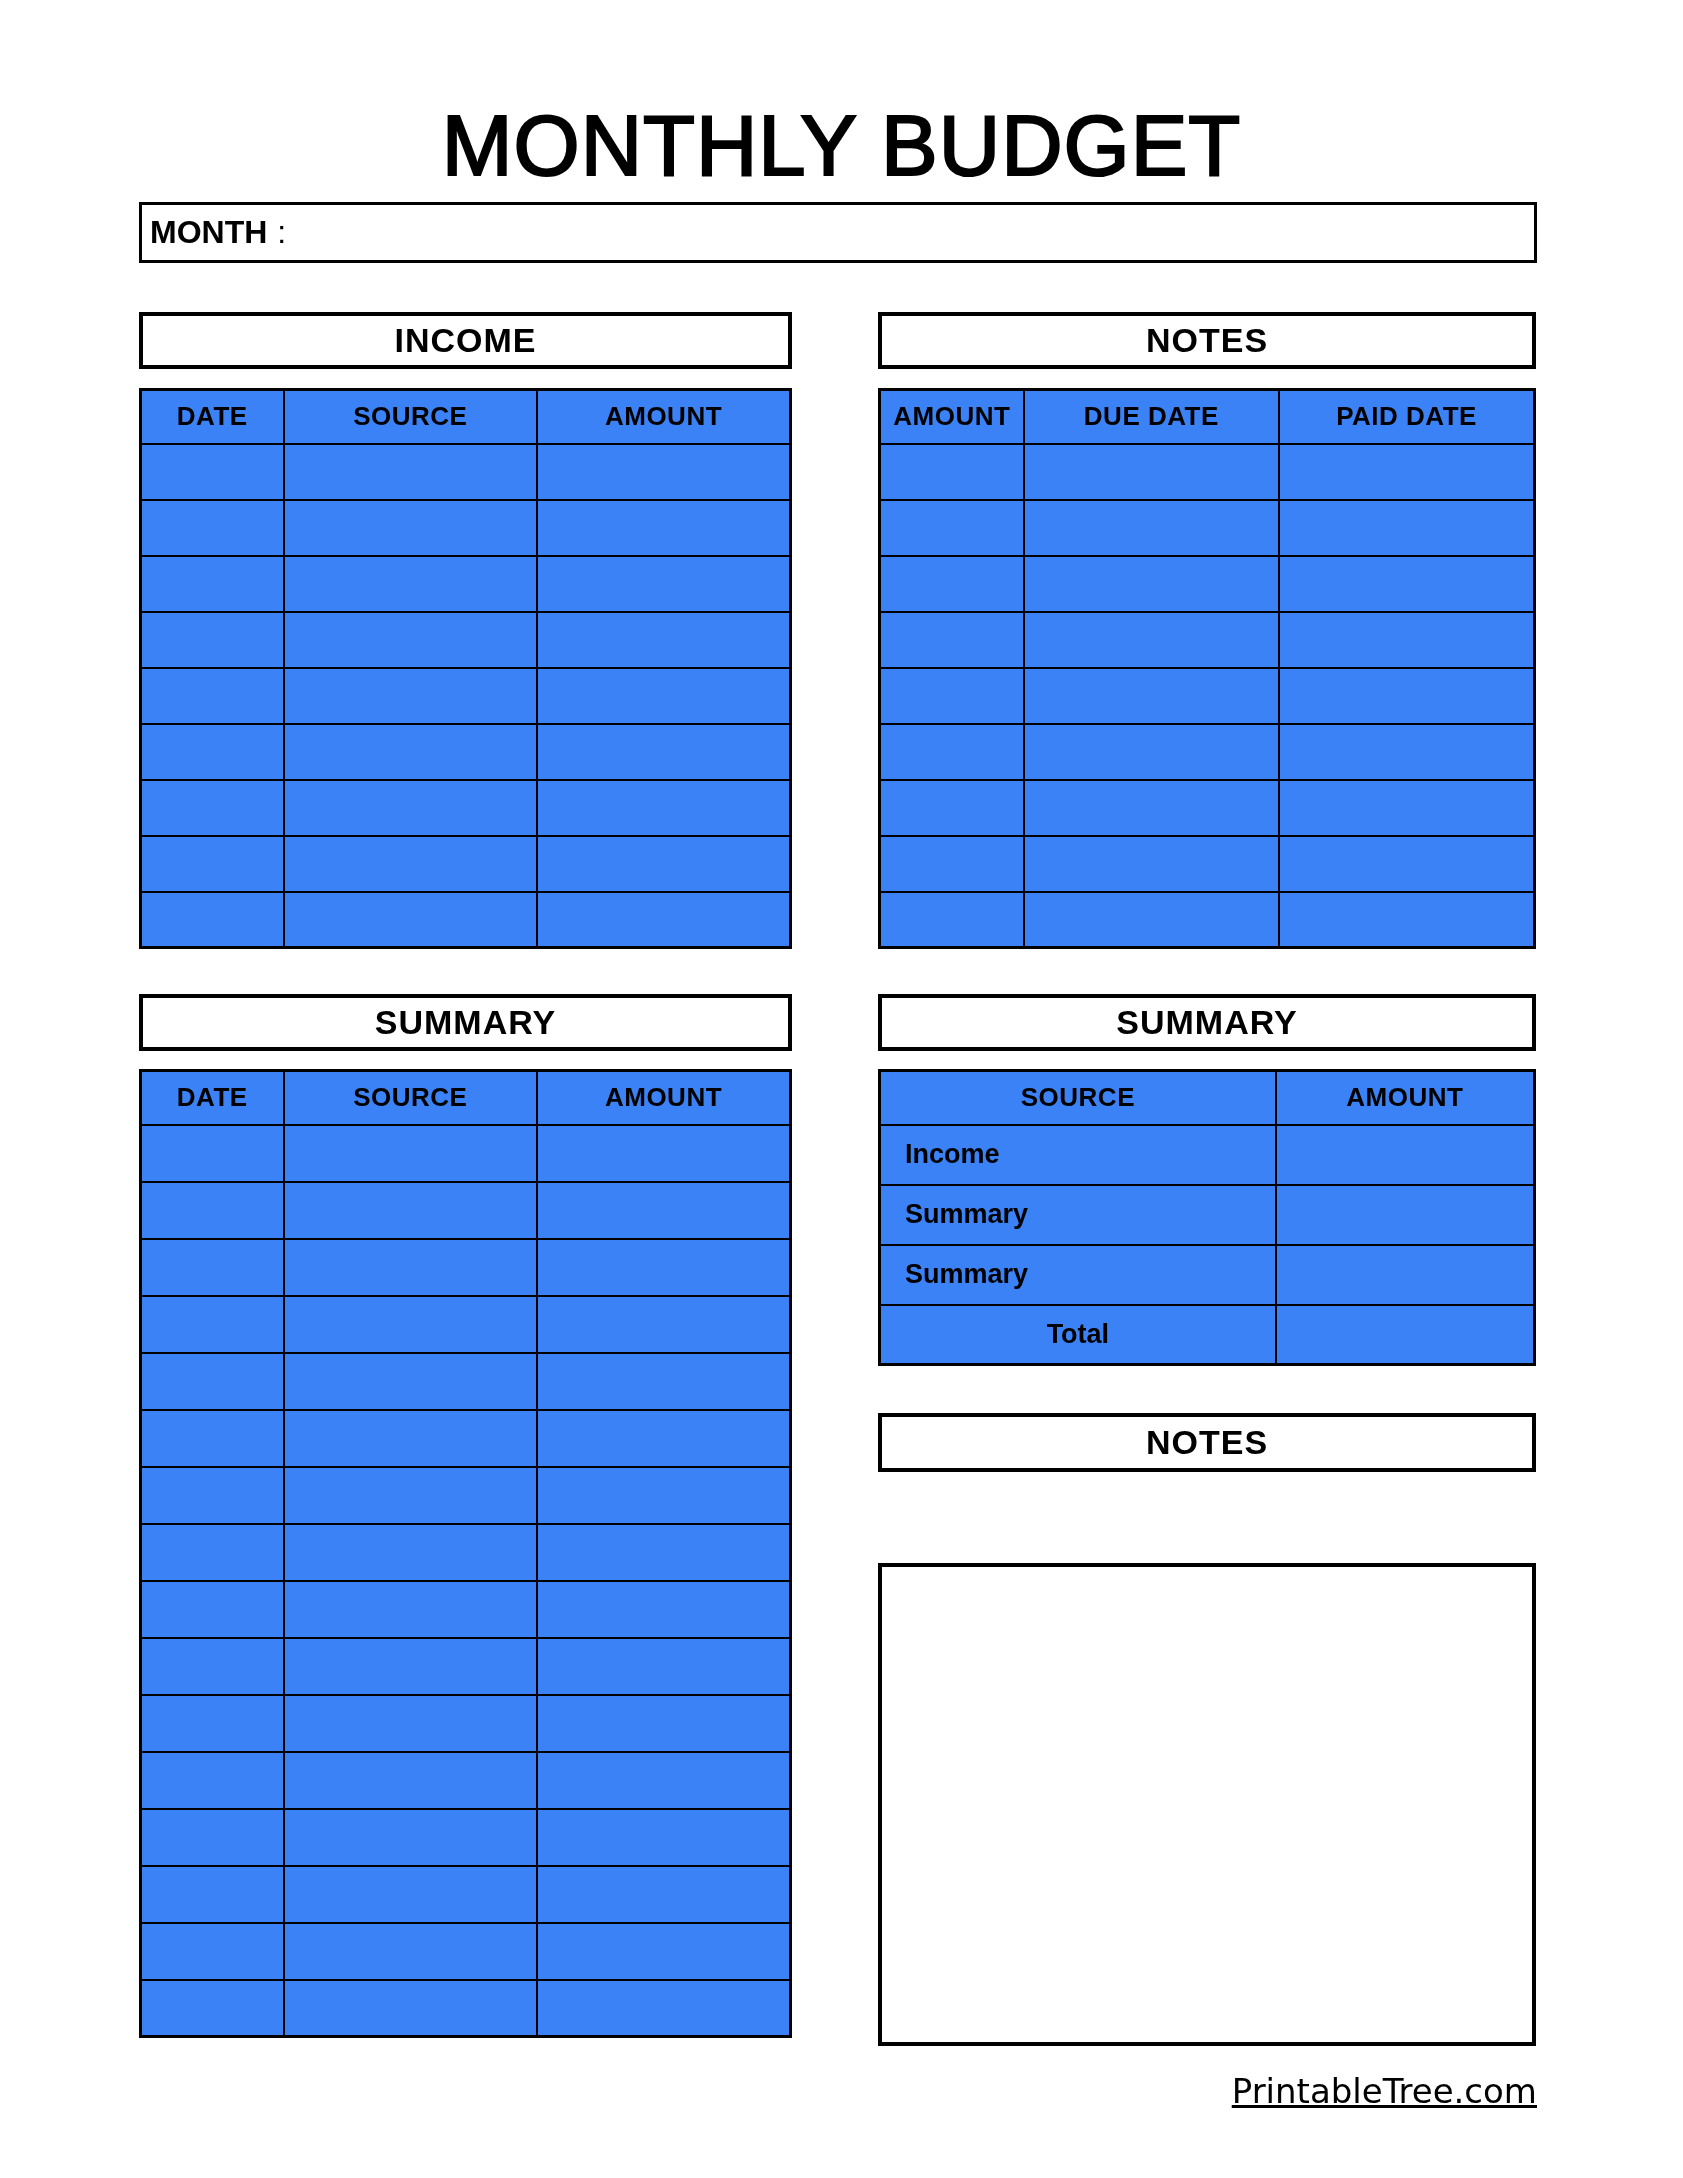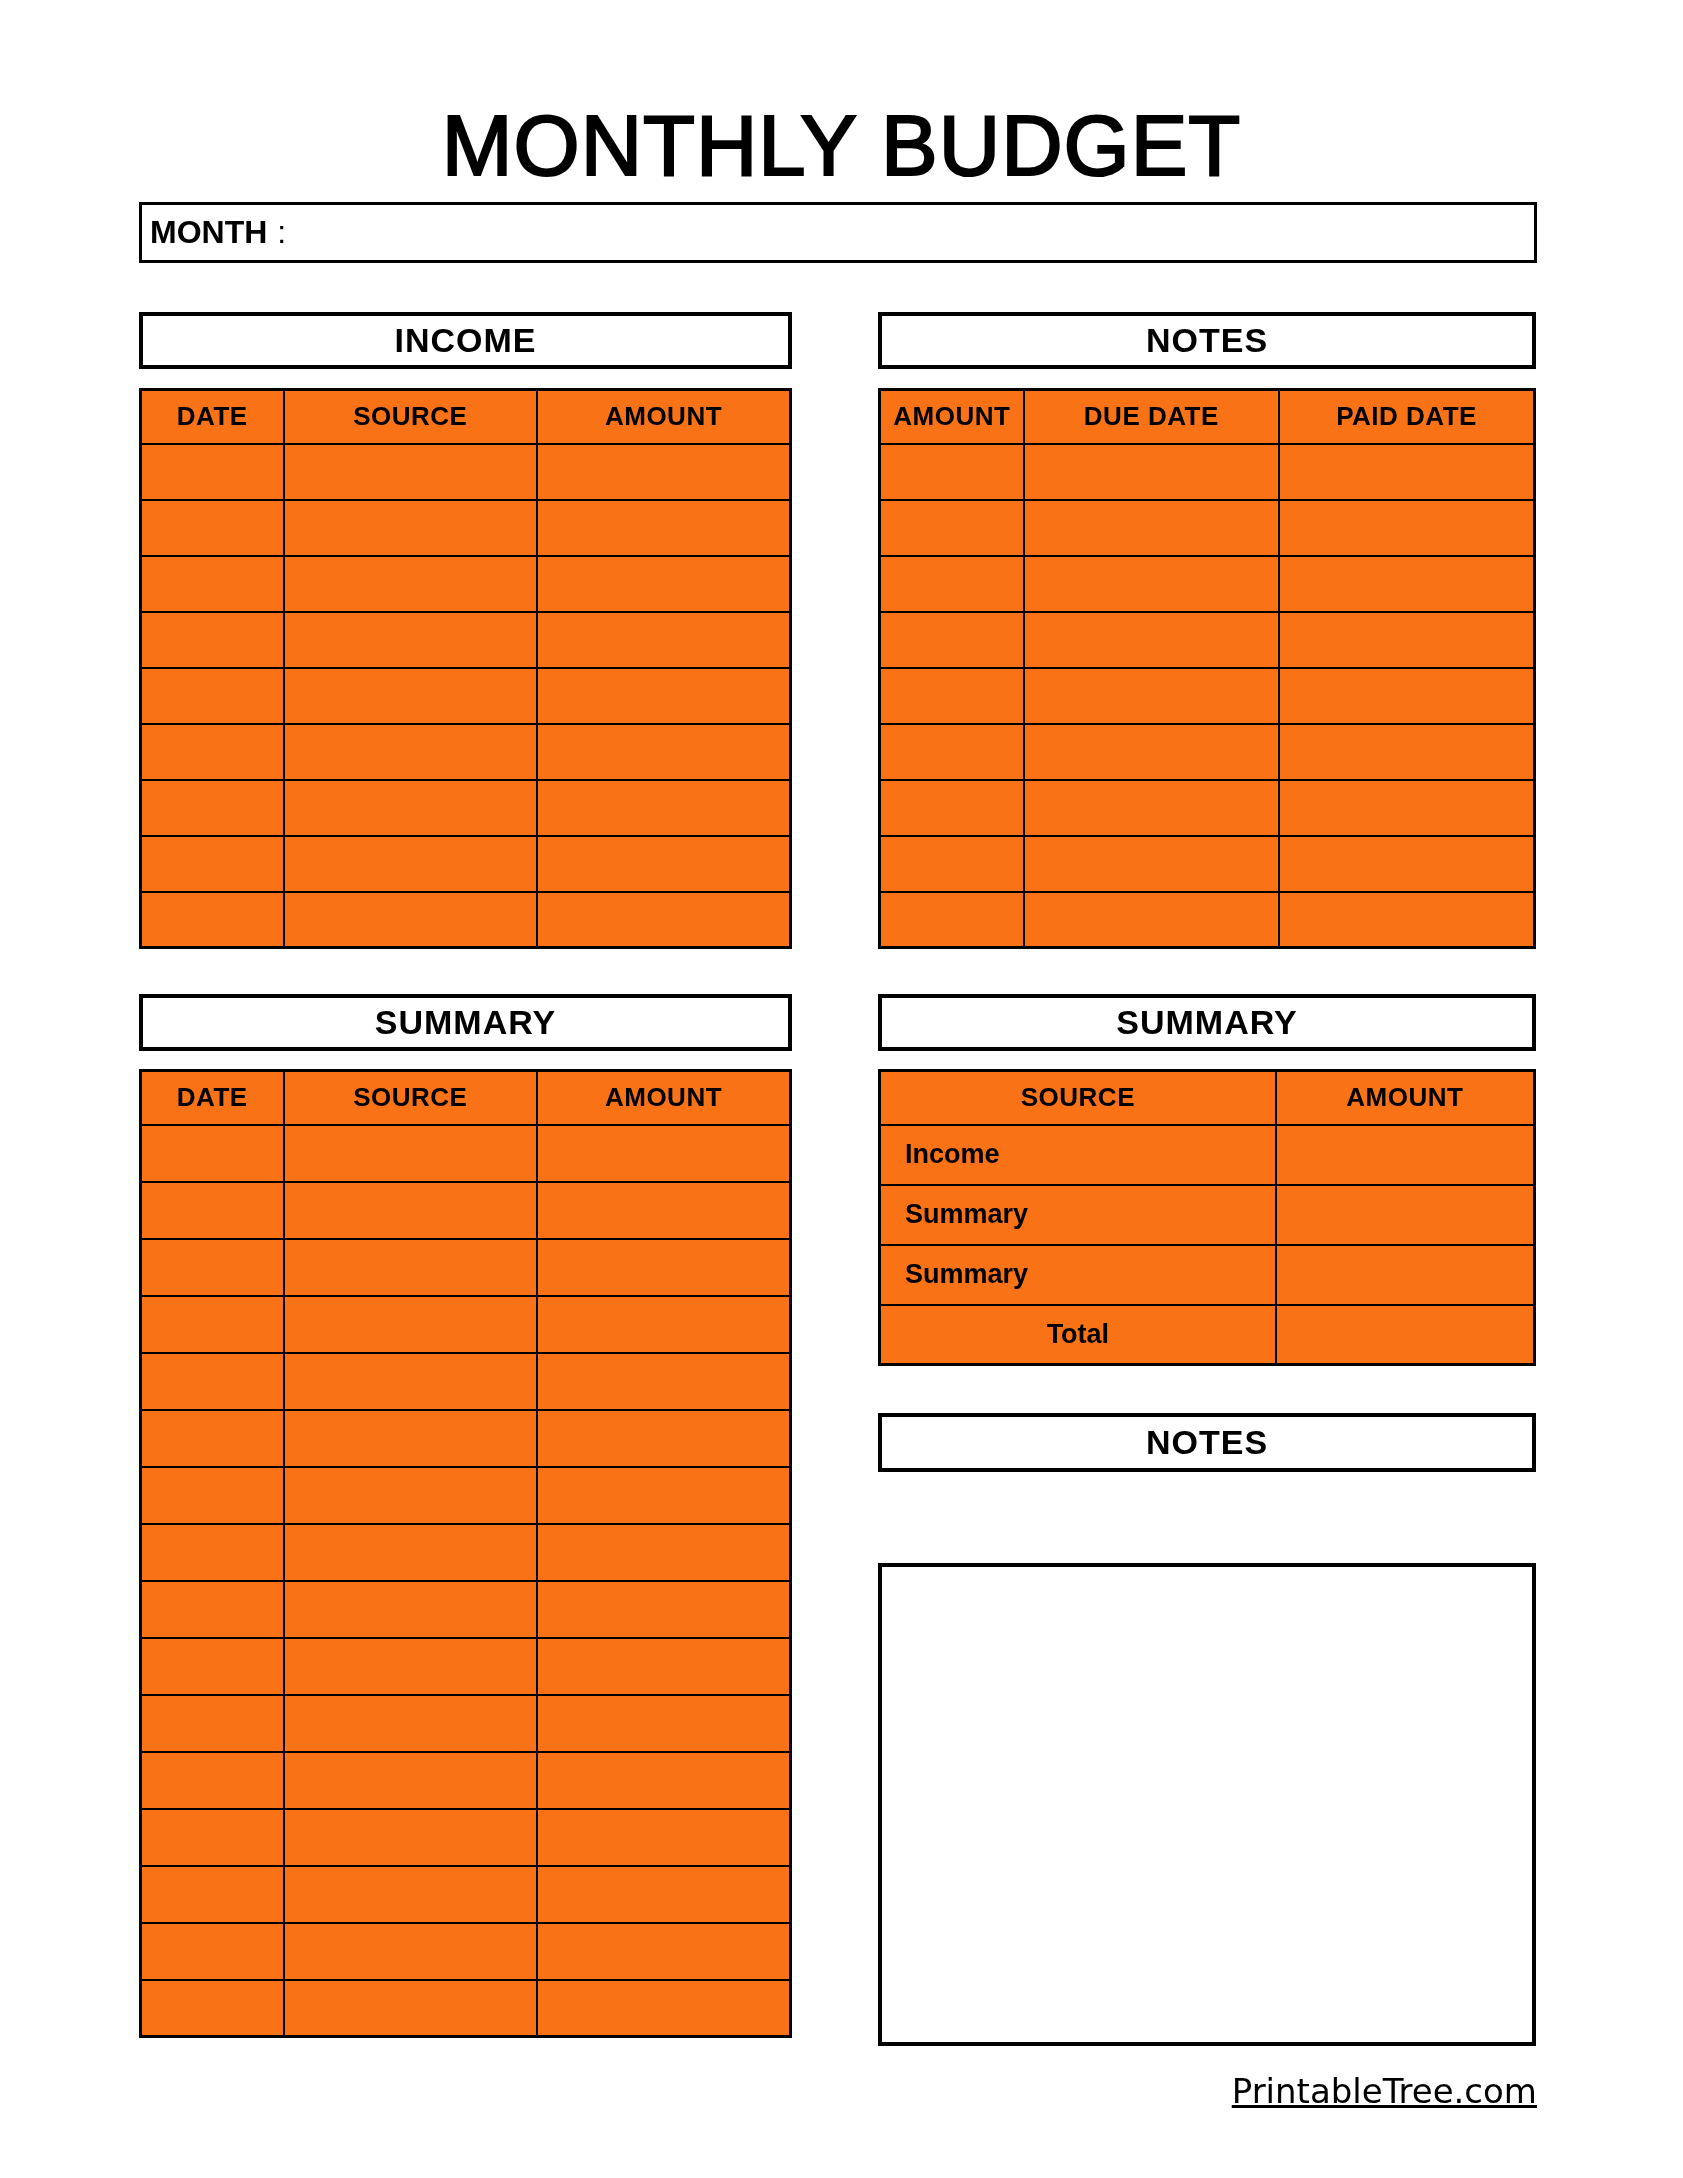--- a/index.html
+++ b/index.html
@@ -55,21 +55,21 @@
     letter-spacing: 1px;
   }
   .col-l { left: 139px;  width: 653px; }
   .col-r { left: 878px;  width: 658px; }
 
   
   table {
     position: absolute;
     border-collapse: collapse;
     table-layout: fixed;
-    background: #f97316;
+    background: #3b82f6;
   }
   th, td { border: 2px solid #000; padding: 0; }
   table { border: 3px solid #000; }
   th {
     height: 54px;
     font-size: 26px;
     font-weight: 700;
     letter-spacing: 0.5px;
     text-align: center;
     vertical-align: middle;

